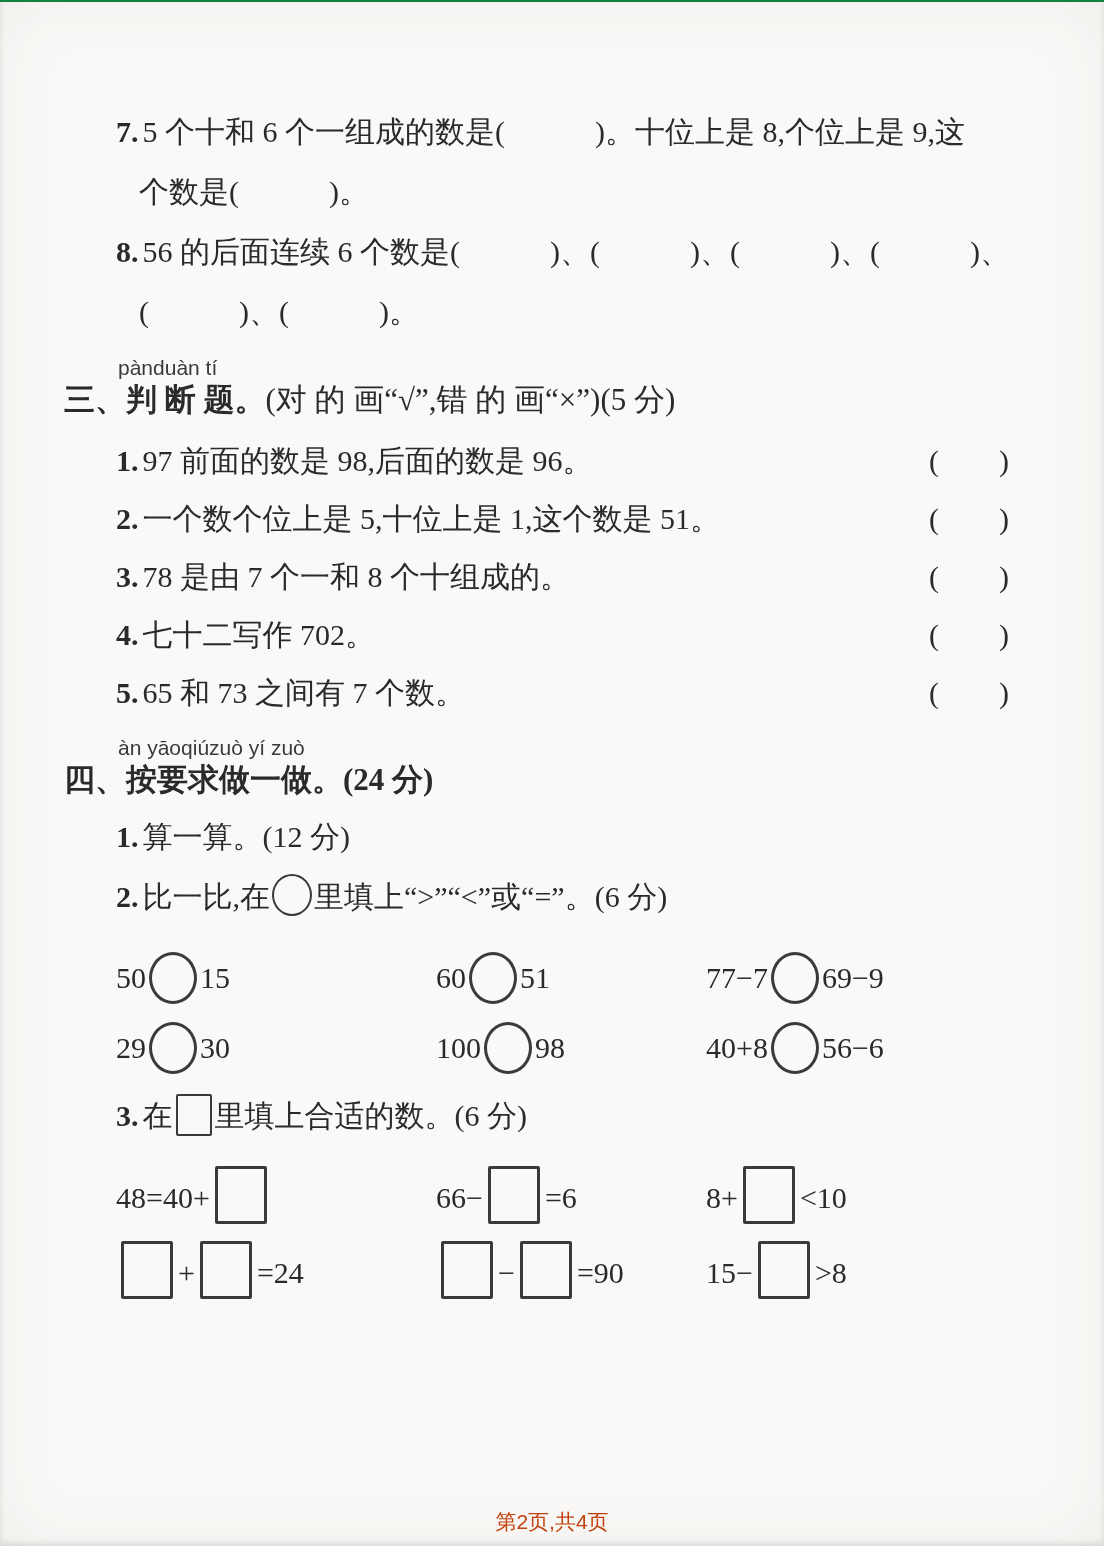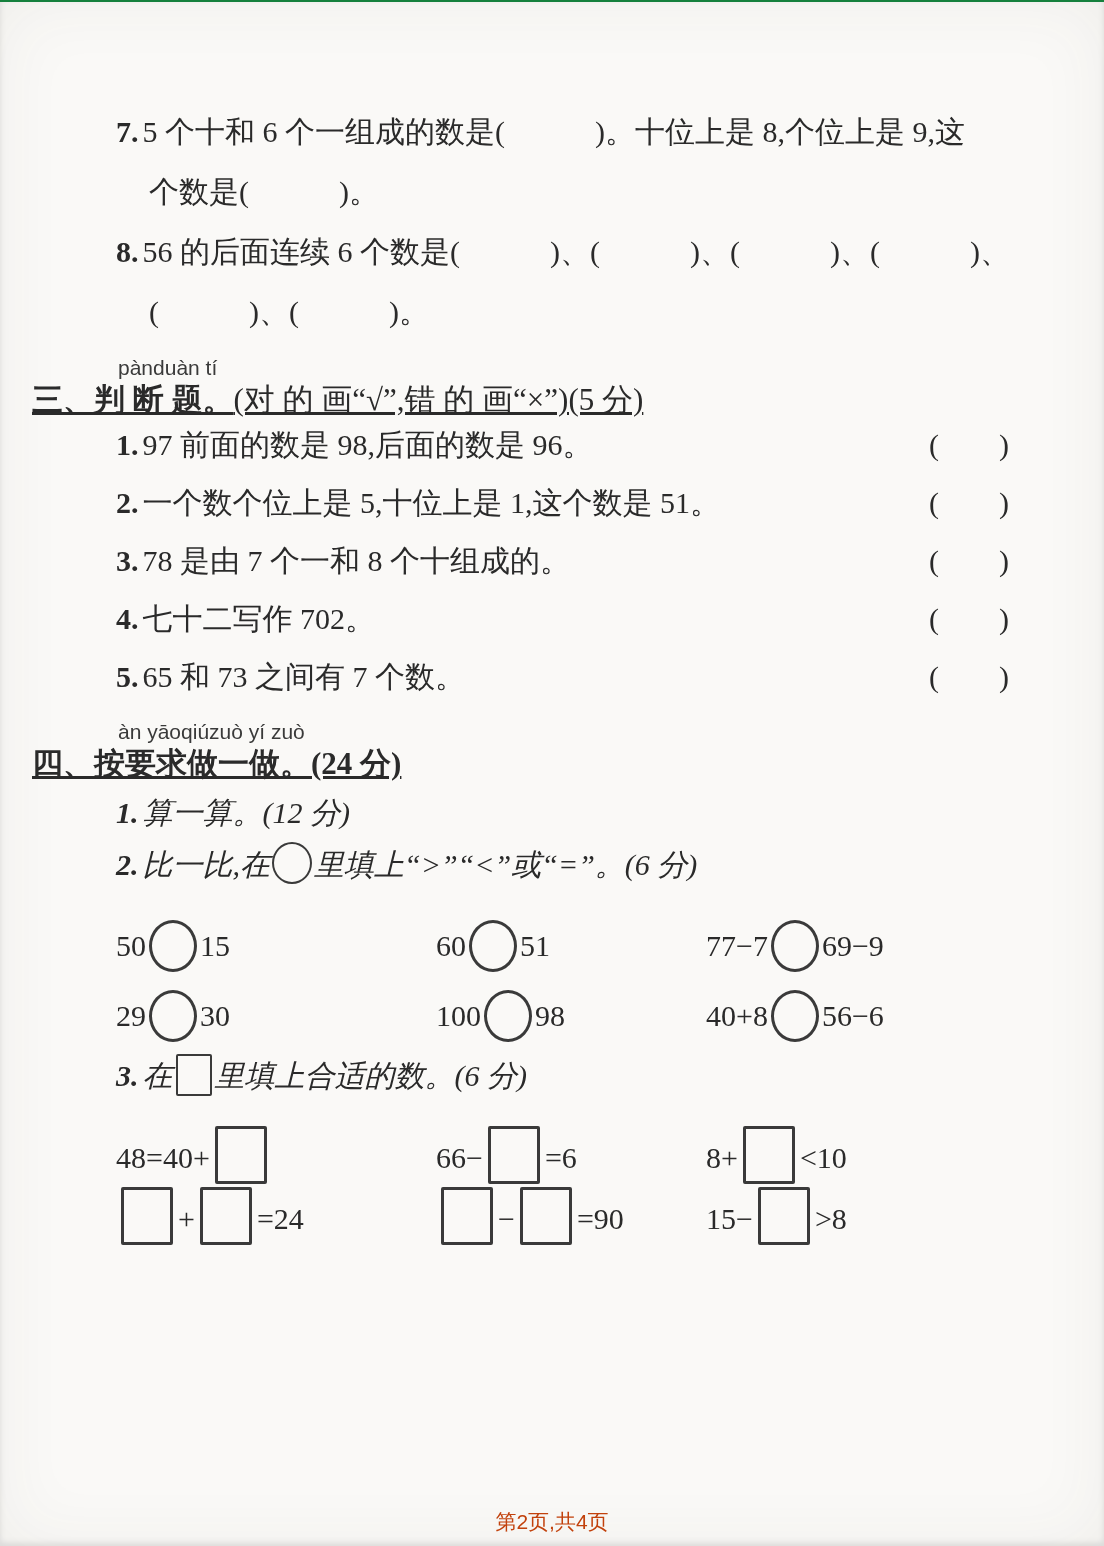--- a/index.html
+++ b/index.html
@@ -14,35 +14,35 @@
     box-sizing: border-box;
     padding-top: 100px;
     border-top: 2px solid #15803d;
     box-shadow: inset 0 0 70px rgba(70,62,50,0.06), inset 0 -3px 6px rgba(0,0,0,0.10);
   }
   .bold { font-weight: bold; }
   .num { font-weight: bold; padding-right: 4px; }
 
   .fill-item { margin-left: 116px; margin-right: 50px; }
   .fill-line { line-height: 60px; white-space: pre-wrap; }
-  .fill-line.indent { margin-left: 33px; }
+  .fill-line.indent { margin-left: 23px; }
 
   .pinyin {
     margin: 14px 16px 0 118px;
     font-family: "Liberation Sans", "DejaVu Sans", sans-serif;
     font-size: 21px; line-height: 24px; color: #3a3a3a;
   }
-  .sec-title { margin-left: 32px; font-size: 31px; line-height: 40px; white-space: pre-wrap; text-decoration: underline; }
+  .sec-title { margin-left: 64px; font-size: 31px; line-height: 40px; white-space: pre-wrap; }
 
-  .judge-list { margin: 10px 95px 0 116px; }
+  .judge-list { margin: 26px 95px 0 116px; }
   .judge-item { display: flex; justify-content: space-between; line-height: 30px; margin-bottom: 28px; }
   .judge-item .q { white-space: pre-wrap; }
   .judge-item .slot { white-space: pre; }
 
-  .sub-header { margin-left: 116px; margin-top: 12px; line-height: 34px; font-style: italic; }
+  .sub-header { margin-left: 116px; margin-top: 20px; line-height: 34px; }
 
   .calc-grid {
     display: grid; grid-template-columns: 287px 270px auto;
     padding-left: 148px; row-gap: 27px; margin-top: 26px; line-height: 30px;
   }
   .cmp-grid {
     display: grid; grid-template-columns: 320px 270px auto;
     padding-left: 116px; row-gap: 18px; margin-top: 36px;
   }
   .cmp-cell { display: flex; align-items: center; height: 52px; }
@@ -51,21 +51,21 @@
     border: 3px solid #3a3a3a; border-radius: 50%;
     margin: 0 3px; flex: 0 0 auto;
   }
   .circle-sm {
     display: inline-block; width: 36px; height: 38px;
     border: 2.5px solid #3a3a3a; border-radius: 50%;
     vertical-align: -9px; margin: 0 2px;
   }
   .box-grid {
     display: grid; grid-template-columns: 320px 270px auto;
-    padding-left: 116px; margin-top: 30px;
+    padding-left: 116px; row-gap: 14px; margin-top: 30px;
   }
   .box-cell { line-height: 58px; }
   .sq {
     display: inline-block; width: 46px; height: 52px;
     border: 3px solid #3a3a3a; border-radius: 2px;
     vertical-align: -16px; margin: 0 5px;
   }
   .sq-sm {
     display: inline-block; width: 32px; height: 38px;
     border: 2.5px solid #3a3a3a; border-radius: 2px;

